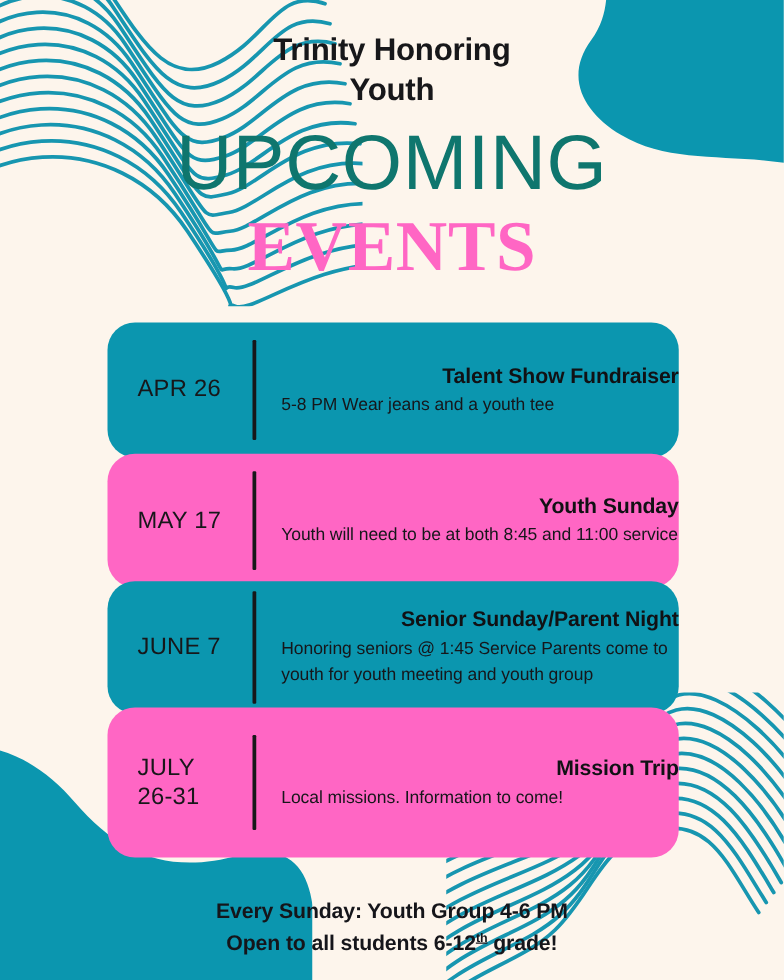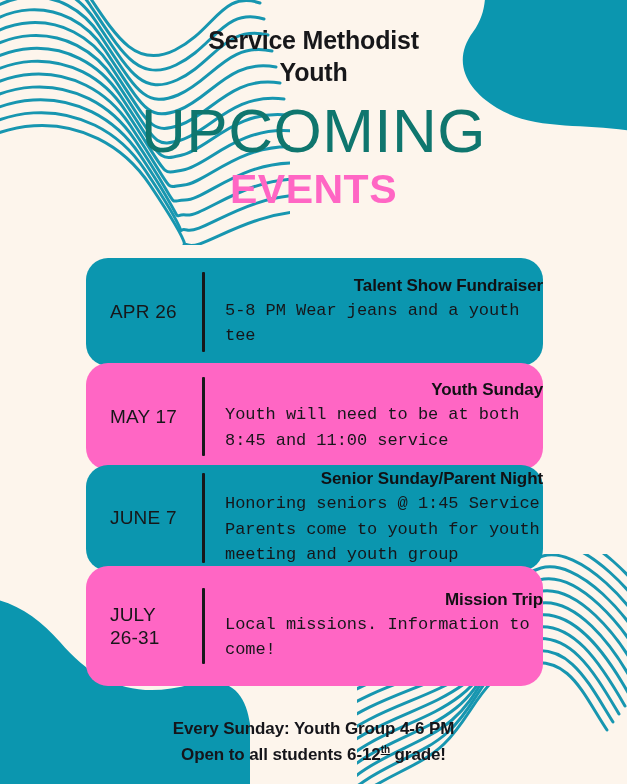--- a/index.html
+++ b/index.html
@@ -30,23 +30,24 @@
   #org-line1, #org-line2 {
     font-size:25px; font-weight:700; color:#17171A;
     letter-spacing:-0.2px; line-height:1.28;
   }
   #main-title {
     font-size:62px; font-weight:300; color:#0f766e;
     letter-spacing:0.5px; line-height:1.0;
     margin-top:12px;
   }
   #sub-title {
-    font-size:41px; font-weight:800; color:#FF66C4;
+    font-size:57px; font-weight:800; color:#FF66C4;
     letter-spacing:0.5px; line-height:1.05;
     margin-top:6px;
+    font-family:Liberation Serif, serif;
   }
 
   
   #cards { position:absolute; left:0; top:0; width:627px; height:784px; z-index:6;padding-left:14px; }
   .card {
     position:absolute;
     left:86px; width:457px;
     border-radius:22px;
     display:flex; align-items:center;
     padding:0 0 0 24px;
@@ -64,22 +65,22 @@
     margin:0 0 0 0;
     flex:none;
     border-radius:1px;
   }
   .card-body { padding-left:20px; flex:1; }
   .card-title {
     font-size:17px; font-weight:700; color:#111114;
     line-height:1.35; letter-spacing:-0.1px;text-align:right;
   }
   .card-desc {
-    font-size:17px; font-weight:400; color:#16161A;
-    line-height:1.52; letter-spacing:-0.05px;font-family:Liberation Mono, monospace;
+    font-size:14px; font-weight:400; color:#16161A;
+    line-height:1.52; letter-spacing:-0.05px;
   }
 
   #card-0 { top:258px; height:108px; z-index:1; }
   #card-0 .card-rule { margin:14px 0; }
   #card-1 { top:363px; height:107px; z-index:2; }
   #card-1 .card-rule { margin:14px 0; }
   #card-2 { top:465px; height:106px; z-index:3; }
   #card-2 .card-rule { margin:8px 0; }
   #card-3 { top:566px; height:120px; z-index:4; }
   #card-3 .card-rule { margin:22px 0; }
@@ -138,21 +139,21 @@
       <path d="M-30 166 C 22 128, 72 124, 119 94 S 148 24, 184 14 S 274 60, 298 112" stroke-width="3"></path>
       <path d="M-30 152 C 24 116, 74 112, 123 82 S 151 12, 186 2 S 280 50, 304 104" stroke-width="3"></path>
       <path d="M-30 138 C 26 104, 76 100, 127 70 S 154 0, 188 -10 S 286 40, 310 96" stroke-width="3"></path>
       <path d="M-30 124 C 28 92, 78 88, 131 58 S 157 -12, 190 -22 S 292 30, 316 88" stroke-width="3"></path>
       <path d="M-30 262 C 8 212, 58 208, 91 178 S 127 108, 170 98 S 232 130, 256 168" stroke-width="3"></path>
       <path d="M-30 274 C 6 224, 56 220, 87 190 S 124 120, 168 110 S 226 140, 250 176" stroke-width="3"></path>
     </g>
   </svg>
 
   <div id="header">
-    <div id="org-line1">Service Methodist</div>
+    <div id="org-line1">Trinity Honoring</div>
     <div id="org-line2">Youth</div>
     <div id="main-title">UPCOMING</div>
     <div id="sub-title">EVENTS</div>
   </div>
 
   <div id="cards">
 
     <div class="card teal" id="card-0">
       <div class="card-date">APR 26</div>
       <div class="card-rule"></div>

